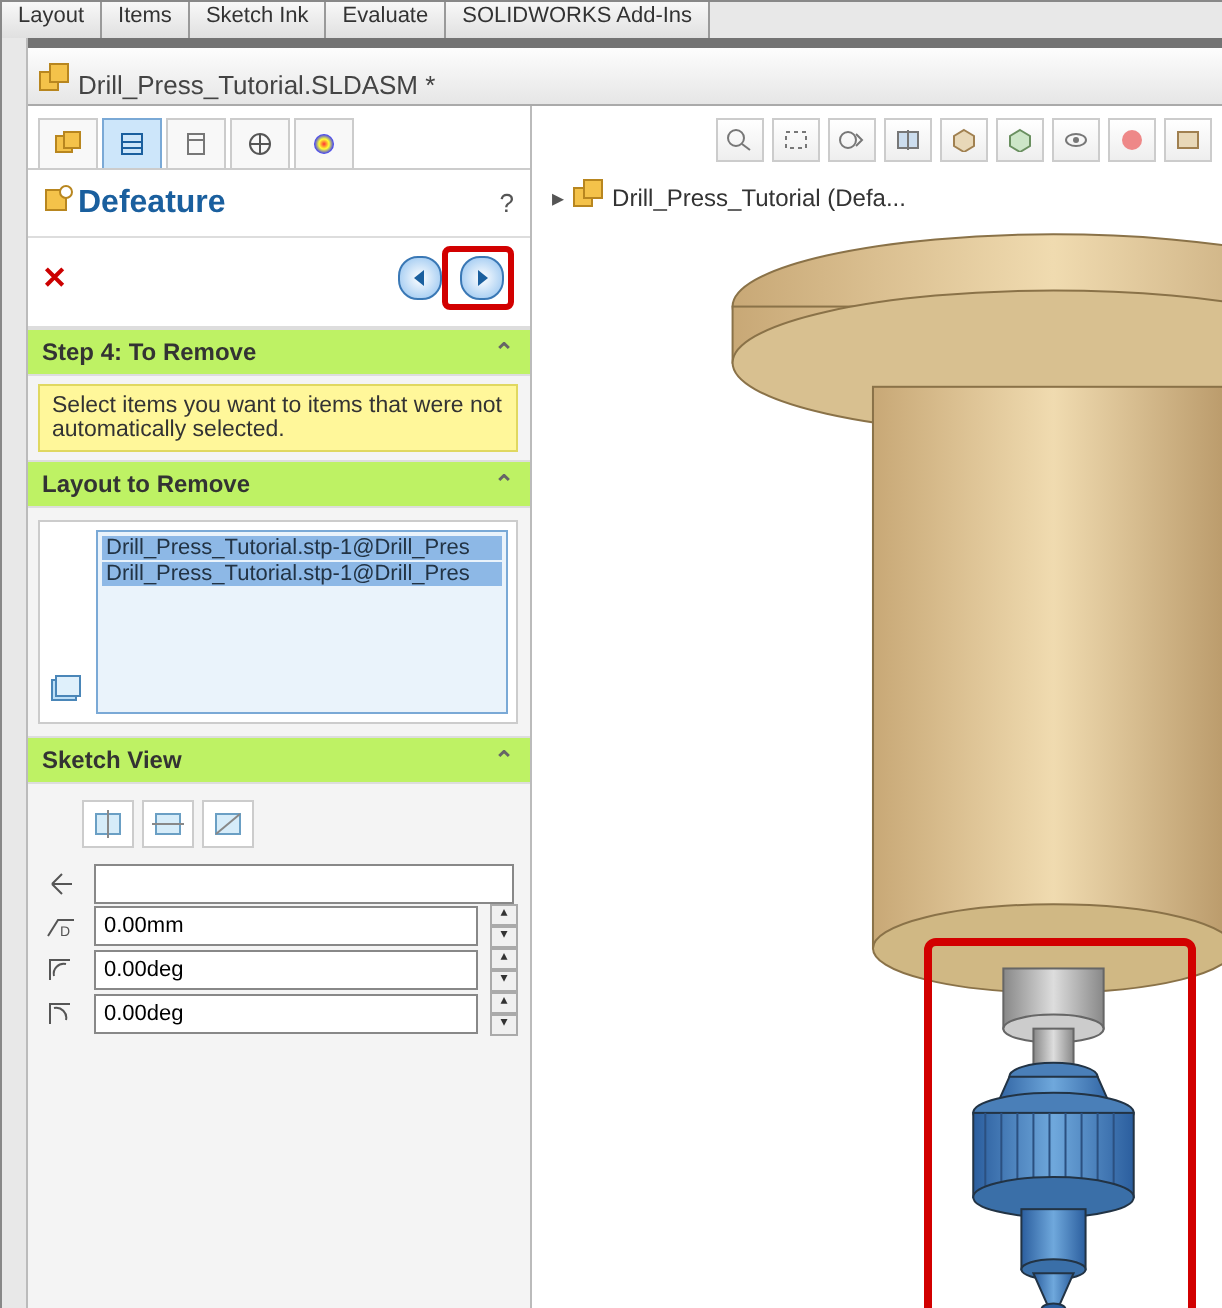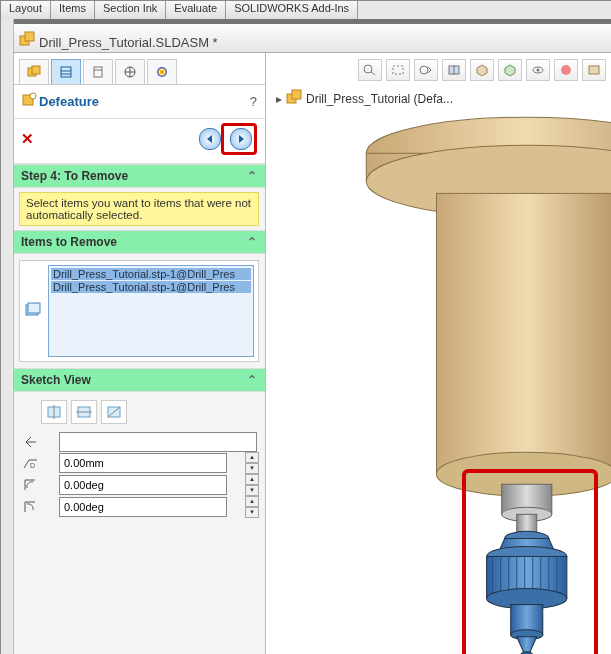--- a/index.html
+++ b/index.html
@@ -9,38 +9,38 @@
 .doc-bar{display:flex;align-items:flex-end;height:24px;padding:2px 6px;background:linear-gradient(#fdfdfd,#e6e6e6);border-bottom:1px solid #aaa;margin-left:12px}
 .doc-bar .ico{margin-right:4px}
 .doc-title{font-size:13px;color:#444}
 .body-row{display:flex;height:calc(654px - 18px - 28px);margin-left:12px}
 .left-rail{width:12px;position:absolute;left:0;top:18px;bottom:0;background:#e8e8e8;border-right:1px solid #bbb}
 .panel{width:252px;border-right:1px solid #bbb;background:#f4f4f4;display:flex;flex-direction:column}
 .panel-tabs{display:flex;gap:2px;padding:6px 6px 0 6px;background:#fff;border-bottom:1px solid #ccc}
 .pt{width:28px;height:24px;border:1px solid #ccc;border-bottom:none;display:flex;align-items:center;justify-content:center;background:#f8f8f8;cursor:pointer}
 .pt.active{background:#cde6fa;border-color:#7aa9d6}
 .pm-head{display:flex;align-items:center;padding:6px 8px;background:#fff;border-bottom:1px solid #ddd}
-.pm-head .title{font-weight:bold;font-size:13px;color:#1a5f9e;flex:1}
+.pm-head .title{font-weight:bold;font-size:16px;color:#1a5f9e;flex:1}
 .pm-head .help{color:#555;font-size:13px;cursor:pointer}
 .pm-ctrl{display:flex;align-items:center;padding:4px 8px 8px 8px;background:#fff;border-bottom:1px solid #ddd}
 .pm-ctrl .x{color:#c00;font-size:15px;font-weight:bold;cursor:pointer;flex:0 0 auto}
 .pm-ctrl .sp{flex:1}
 .nav-btn{width:20px;height:20px;border-radius:10px;border:1px solid #3a78b5;background:radial-gradient(#fff,#8ec0ef);display:flex;align-items:center;justify-content:center;margin-left:4px;cursor:pointer}
 .nav-btn svg{width:10px;height:10px}
 .red-box{border:3px solid #d20000;border-radius:4px;padding:2px}
-.section-hdr{display:flex;align-items:center;padding:4px 8px;background:#86efac;border-top:1px solid #ddd;border-bottom:1px solid #ddd;font-weight:bold;font-size:12px}
+.section-hdr{display:flex;align-items:center;padding:4px 8px;background:#bef264;border-top:1px solid #ddd;border-bottom:1px solid #ddd;font-weight:bold;font-size:12px}
 .section-hdr .chev{margin-left:auto;color:#666}
 .hint{margin:4px 6px;padding:4px 6px;background:#fff79a;border:1px solid #e0d860;font-size:11.5px}
-.list-box{margin:6px;padding:4px;background:#fff;border:1px solid #ccc;display:flex;align-items:center;gap:6px}
+.list-box{margin:6px;padding:4px;background:#fff;border:1px solid #ccc;display:flex;align-items:flex-end;gap:6px}
 .sel-box{flex:1;height:86px;border:1px solid #7aa9d6;background:#eaf3fb;font-size:11px;color:#234;padding:2px;overflow:hidden;white-space:nowrap}
 .sel-item{background:#8db8e6;padding:0 2px;margin-bottom:1px}
 .sv-body{padding:4px 8px}
 .sv-icons{display:flex;gap:4px;margin:4px 0 8px 20px}
 .sv-ic{width:24px;height:22px;border:1px solid #ccc;background:#fff;cursor:pointer;display:flex;align-items:center;justify-content:center}
-.inp-row{display:flex;align-items:center;gap:18px;margin:0 0}
+.inp-row{display:flex;align-items:center;gap:6px;margin:0 0}
 .inp-ico{width:20px;height:18px;display:flex;align-items:center;justify-content:center}
 .inp{flex:1;height:18px;border:1px solid #888;background:#fff;padding:0 4px;font-size:11px}
 .spin{display:flex;flex-direction:column;width:12px}
 .spin div{width:12px;height:9px;border:1px solid #aaa;background:#f0f0f0;font-size:7px;line-height:7px;text-align:center;cursor:pointer}
 .viewport{flex:1;position:relative;background:#fff}
 .vp-top{position:absolute;top:6px;right:6px;display:flex;gap:4px}
 .vp-ic{width:22px;height:20px;border:1px solid #ccc;background:linear-gradient(#fff,#eee);cursor:pointer;display:flex;align-items:center;justify-content:center}
 .tree-line{position:absolute;top:36px;left:10px;display:flex;align-items:center;gap:4px;font-size:12px;color:#333}
 .tree-line .arrow{color:#555;cursor:pointer}
 .model{position:absolute;inset:0;pointer-events:none}
@@ -48,21 +48,21 @@
 </style>
 </head>
 <body>
 <div class="frame">
 
 <div class="left-rail"></div>
 
 <div class="tabs">
   <div class="tab">Layout</div>
   <div class="tab">Items</div>
-  <div class="tab">Section Ink</div>
+  <div class="tab">Sketch Ink</div>
   <div class="tab">Evaluate</div>
   <div class="tab">SOLIDWORKS Add-Ins</div>
 </div>
 
 <div class="doc-bar">
   <span class="ico">
     <svg width="16" height="16">
           <rect x="1" y="5" width="9" height="9" fill="#f4c24a" stroke="#b8861f"></rect>
           <rect x="6" y="1" width="9" height="9" fill="#f4c24a" stroke="#b8861f"></rect>
         </svg>
@@ -139,21 +139,21 @@
       </span>
     </div>
 
     <div class="section-hdr">
       <span>Step 4: To Remove</span>
       <span class="chev">⌃</span>
     </div>
     <div class="hint">Select items you want to items that were not automatically selected.</div>
 
     <div class="section-hdr">
-      <span>Items to Remove</span>
+      <span>Layout to Remove</span>
       <span class="chev">⌃</span>
     </div>
     <div class="list-box">
       <span><svg width="18" height="18">
               <rect x="2" y="4" width="12" height="10" fill="#bcdff7" stroke="#4a86b8"></rect>
               <rect x="4" y="2" width="12" height="10" fill="#dff0fb" stroke="#4a86b8"></rect>
             </svg></span>
       <div class="sel-box">
         <div class="sel-item">Drill_Press_Tutorial.stp-1@Drill_Pres</div>
         <div class="sel-item">Drill_Press_Tutorial.stp-1@Drill_Pres</div>

